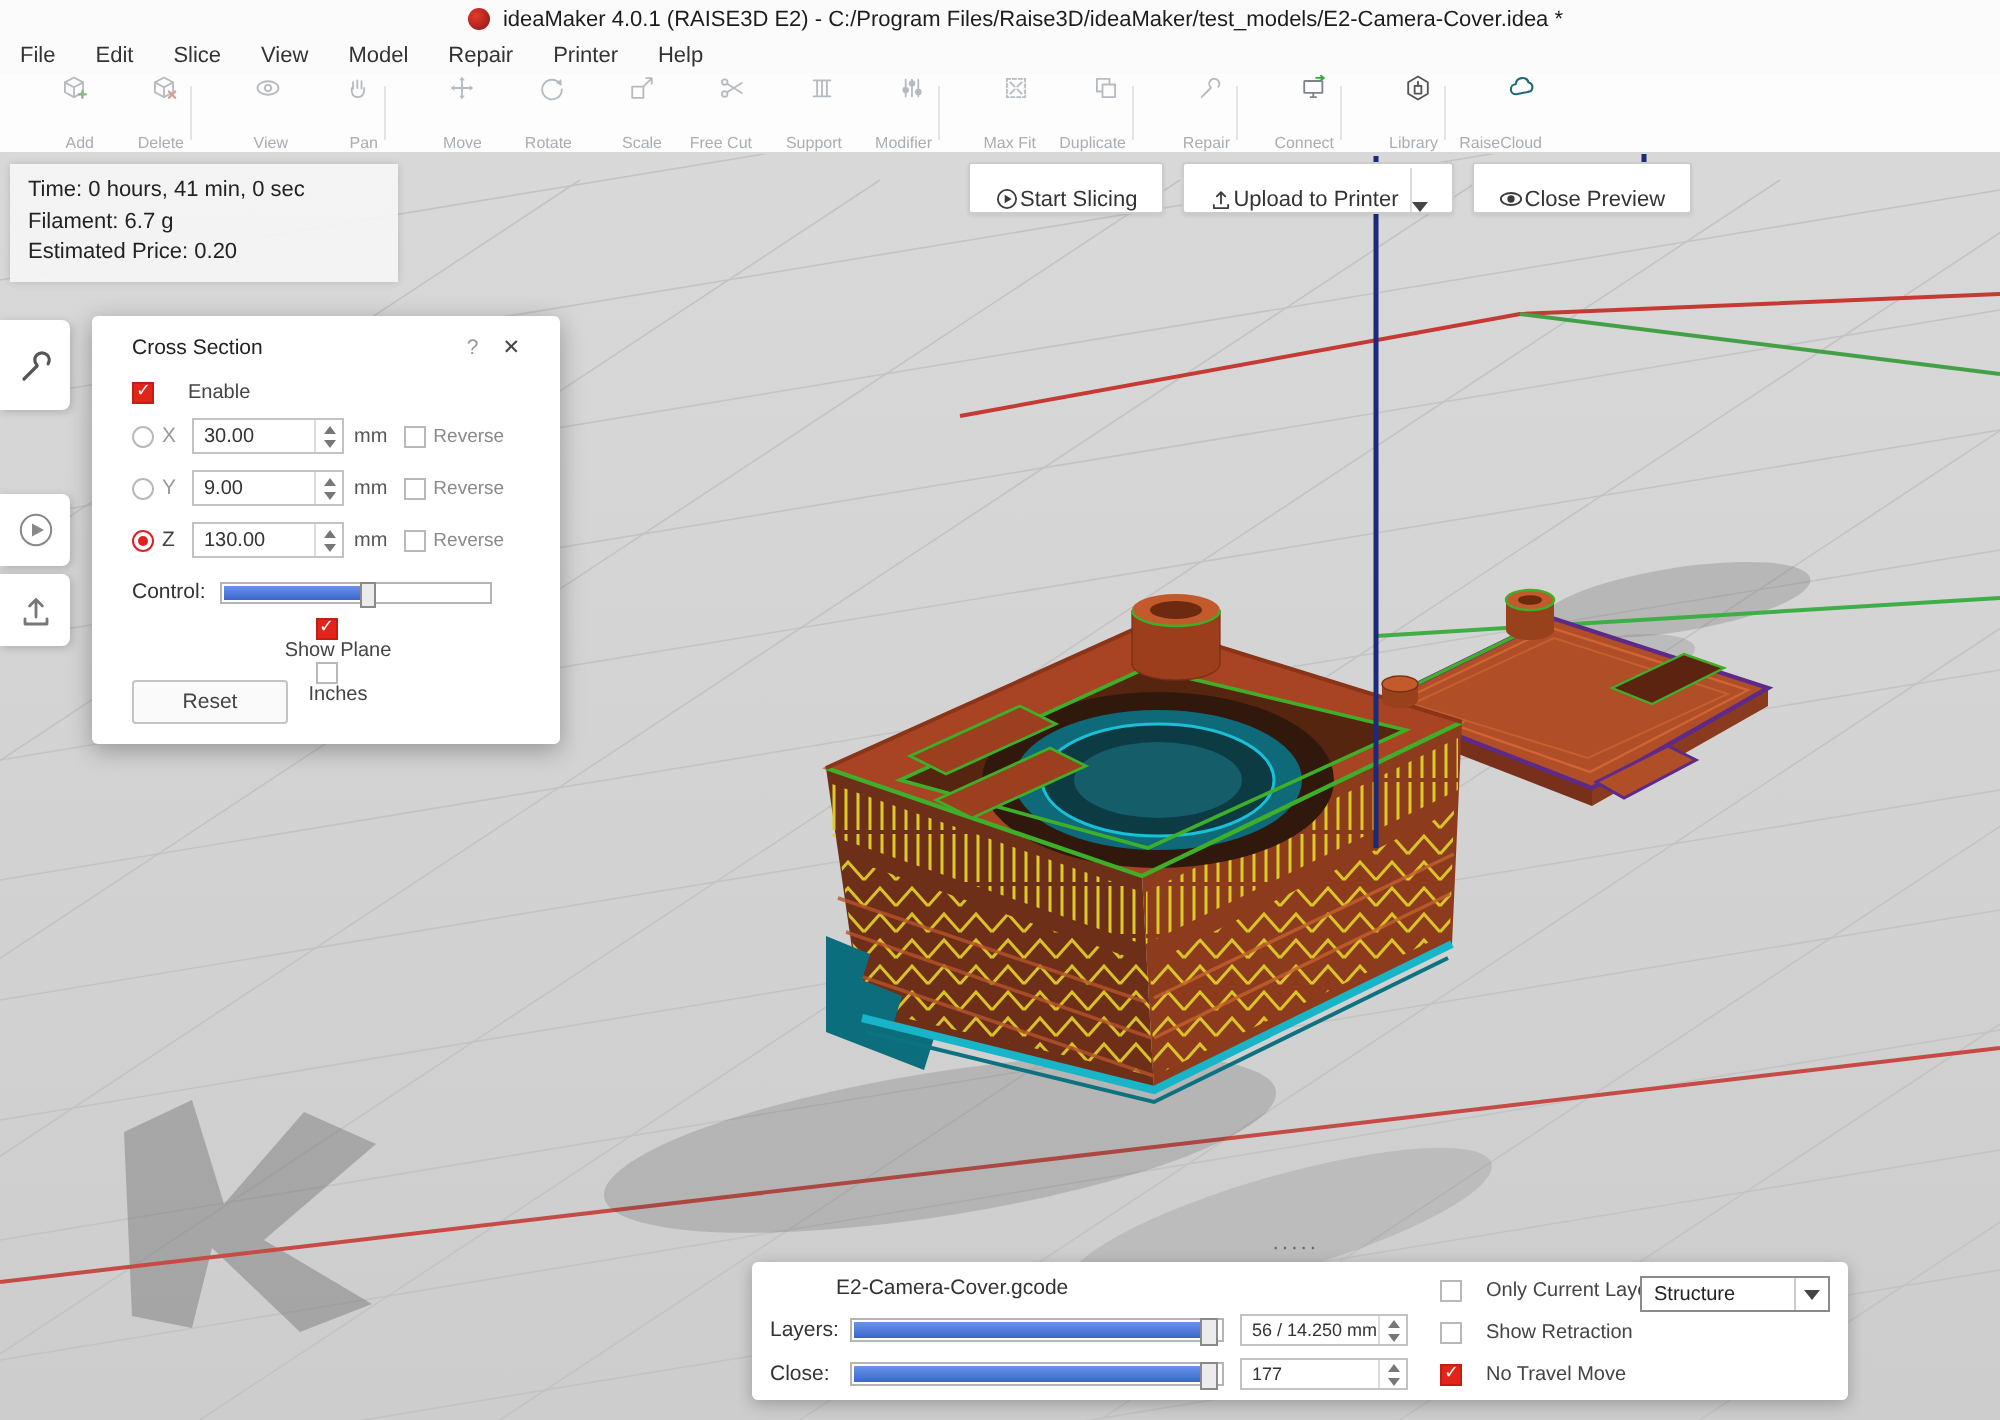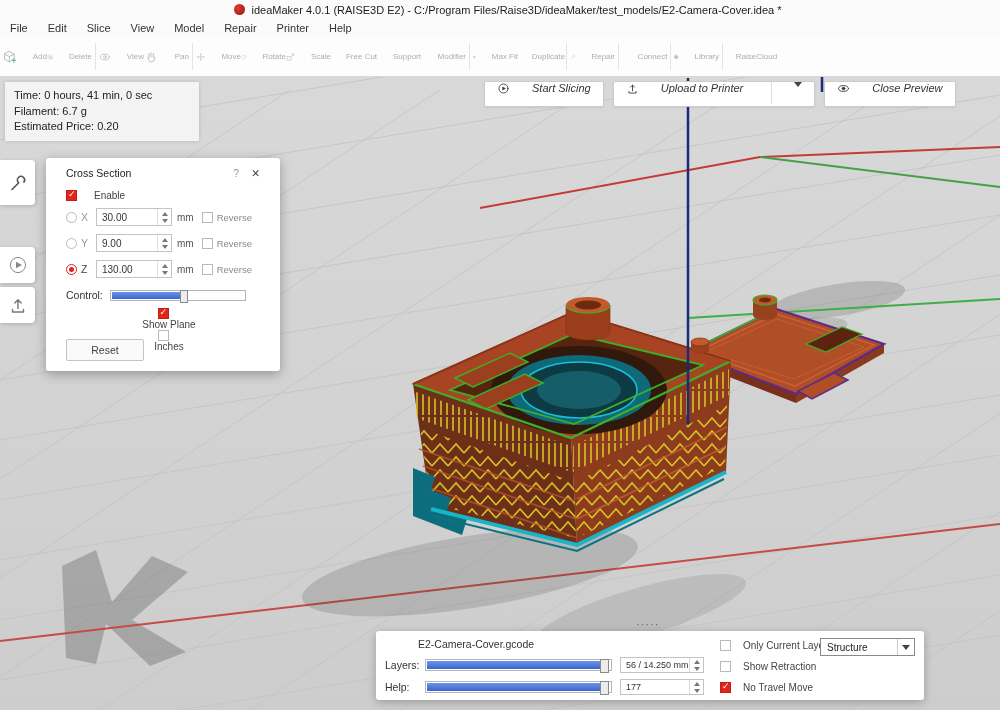--- a/index.html
+++ b/index.html
@@ -6,29 +6,29 @@
   body{font-family:"Liberation Sans",sans-serif;}
   #app{position:relative;width:1000px;height:710px;overflow:hidden;background:#d6d6d6;user-select:none;}
   
   .scene{position:absolute;left:0;top:0;width:1000px;height:710px;}
   
   .titlebar{position:absolute;top:0;left:0;right:0;height:19px;background:#fbfbfb;display:flex;align-items:center;gap:6px;padding-left:16px;font-size:11px;color:#1c1c1c;justify-content:center;}
   .appicon{width:11px;height:11px;border-radius:50%;background:radial-gradient(circle at 35% 35%,#e23b30,#8f1410);flex:0 0 auto;}
   .menubar{position:absolute;top:19px;left:0;right:0;height:18px;background:#fbfbfb;display:flex;align-items:center;font-size:11px;color:#333;}
   .menu-item{padding:0 10px;cursor:default;}
   .toolbar{position:absolute;top:37px;left:0;right:0;height:39px;background:#fdfdfd;border-bottom:1px solid #d8d8d8;display:flex;align-items:stretch;padding-left:2px;}
-  .tool{width:45px;display:flex;flex-direction:row;align-items:center;justify-content:center;gap:16px;}
+  .tool{width:45px;display:flex;flex-direction:column;align-items:flex-end;justify-content:center;gap:16px;}
   .tool svg{width:20px;height:20px;stroke:#b6bbc0;fill:none;stroke-width:1.3;stroke-linecap:round;stroke-linejoin:round;}
   .tool .lbl{font-size:8px;color:#a9aeb3;white-space:nowrap;}
   .tsep{width:1px;background:#e4e4e4;margin:6px 3px;}
   
   .stats{position:absolute;left:5px;top:82px;width:176px;background:rgba(246,246,246,.9);padding:6px 9px;font-size:11px;line-height:15.5px;color:#222;box-shadow:0 0 4px rgba(0,0,0,.15);}
   
   .pbar{position:absolute;top:81px;left:484px;display:flex;gap:9px;}
-  .pbtn{height:24px;background:#fff;border:1px solid #ccc;border-radius:2px;display:flex;align-items:flex-start;gap:22px;padding:0 12px;font-size:11px;color:#333;cursor:default;box-shadow:0 1px 2px rgba(0,0,0,.08);font-style:italic;}
+  .pbtn{height:24px;background:#fff;border:1px solid #ccc;border-radius:2px;display:flex;align-items:flex-end;gap:0;padding:0 12px;font-size:11px;color:#333;cursor:default;box-shadow:0 1px 2px rgba(0,0,0,.08);}
   .pbtn svg{width:13px;height:13px;stroke:#3c3c3c;fill:none;stroke-width:1.4;stroke-linecap:round;stroke-linejoin:round;}
   .bdiv{width:1px;height:22px;background:#ddd;margin-left:6px;}
   .caret{width:0;height:0;border-left:4px solid transparent;border-right:4px solid transparent;border-top:5px solid #444;}
   
   .stab{position:absolute;left:0;width:35px;background:#fff;border-radius:0 4px 4px 0;box-shadow:1px 1px 4px rgba(0,0,0,.18);display:flex;align-items:center;justify-content:center;}
   .stab svg{width:20px;height:20px;fill:none;stroke-linecap:round;stroke-linejoin:round;}
   
   .csdlg{position:absolute;left:46px;top:158px;width:194px;background:#fff;border-radius:3px;box-shadow:0 3px 12px rgba(0,0,0,.3);padding:9px 20px 10px;font-size:10.5px;color:#333;}
   .cs-head{display:flex;align-items:center;}
   .cs-title{flex:1;color:#222;}
@@ -467,21 +467,21 @@
       </div>
       <div class="gspin">
         <span class="sv">56 / 14.250 mm</span>
         <span class="spc">
             <i class="sarr up"></i>
             <i class="sarr down"></i>
           </span>
       </div>
     </div>
     <div class="grow" style="left:9px;top:48px;">
-      <span class="glbl">Help:</span>
+      <span class="glbl">Close:</span>
       <div class="hslider gslider">
         <div class="hfill" style="width: 96%;">
             <div class="hknob"></div>
           </div>
       </div>
       <div class="gspin">
         <span class="sv">177</span>
         <span class="spc">
             <i class="sarr up"></i>
             <i class="sarr down"></i>

